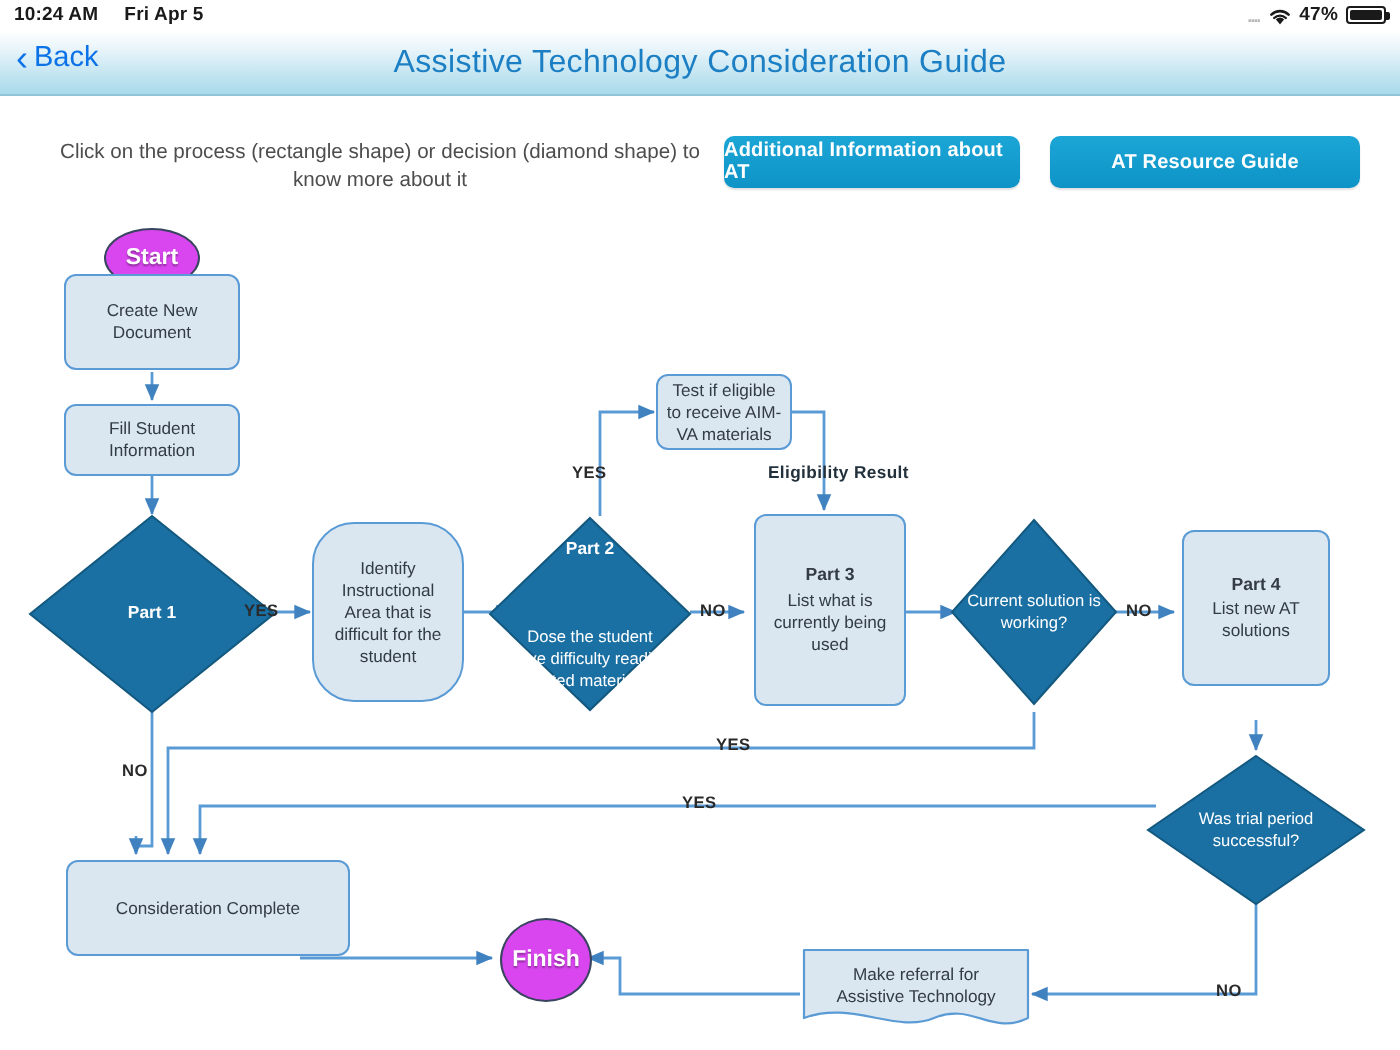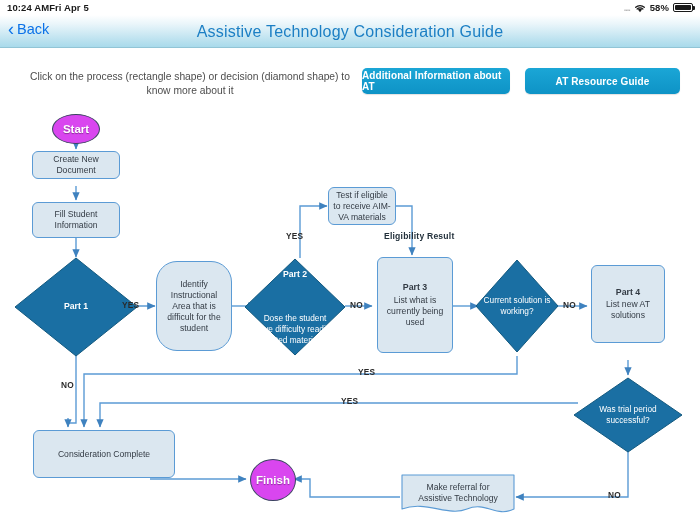--- a/index.html
+++ b/index.html
@@ -13,21 +13,21 @@
 
   
   #status-bar {
     position: absolute; left: 0; top: 0; width: 700px; height: 15px;
     background: #ffffff;
     display: flex; align-items: center;
     padding: 0 7px;
     font-size: 9.5px; font-weight: bold; color: #1a1a1a;
     letter-spacing: 0.1px;
   }
-  #status-bar .sb-time { margin-right: 0; }
+  #status-bar .sb-time { margin-right: 13px; }
   #status-bar .sb-date { font-weight: bold; }
   #status-bar .sb-right {
     margin-left: auto; display: flex; align-items: center; gap: 4px;
   }
   .sb-dots { color: #b9b9b9; font-size: 9px; letter-spacing: -1px; }
   .wifi-icon { display: inline-block; width: 12px; height: 10px; position: relative; }
   .wifi-icon svg { display: block; }
   .sb-batt-num { font-size: 9.5px; font-weight: bold; }
   .batt-icon {
     display: inline-block; width: 20px; height: 9px;
@@ -156,21 +156,21 @@
     <span class="sb-date">Fri Apr 5</span>
     <span class="sb-right">
       <span class="sb-dots">....</span>
       <span class="wifi-icon">
         <svg width="12" height="10" viewBox="0 0 12 10">
           <path d="M6 9.2 L3.9 6.6 A3.3 3.3 0 0 1 8.1 6.6 Z" fill="#1a1a1a"></path>
           <path d="M1.7 4.3 A6.2 6.2 0 0 1 10.3 4.3" stroke="#1a1a1a" stroke-width="1.3" fill="none" stroke-linecap="round"></path>
           <path d="M3.1 6.0 A4.1 4.1 0 0 1 8.9 6.0" stroke="#1a1a1a" stroke-width="1.2" fill="none" stroke-linecap="round"></path>
         </svg>
       </span>
-      <span class="sb-batt-num">58%</span>
+      <span class="sb-batt-num">47%</span>
       <span class="batt-icon">
           <span class="batt-fill"></span>
         </span>
     </span>
   </div>
 
   <div id="nav-bar">
     <div id="back-button">
       <span class="chev">‹</span>
       <span>Back</span>
@@ -227,21 +227,21 @@
         <path d="M628,383 L628,449 L516,449" marker-end="url(#ar)"></path>
 
         <path d="M400,449 L310,449 L310,431 L294,431" marker-end="url(#ar)"></path>
       </g>
     </svg>
 
     <div class="node terminator" style="left:52px; top:66px; width:48px; height:30px;">
       <div class="node-label">Start</div>
     </div>
 
-    <div class="node process" style="left:32px; top:103px; width:88px; height:28px;">
+    <div class="node process" style="left:32px; top:89px; width:88px; height:48px;">
       <div class="node-label">Create New
 Document</div>
     </div>
 
     <div class="node process" style="left:32px; top:154px; width:88px; height:36px;">
       <div class="node-label">Fill Student
 Information</div>
     </div>
 
     <div class="node decision" style="left:14px; top:209px; width:124px; height:100px;">

